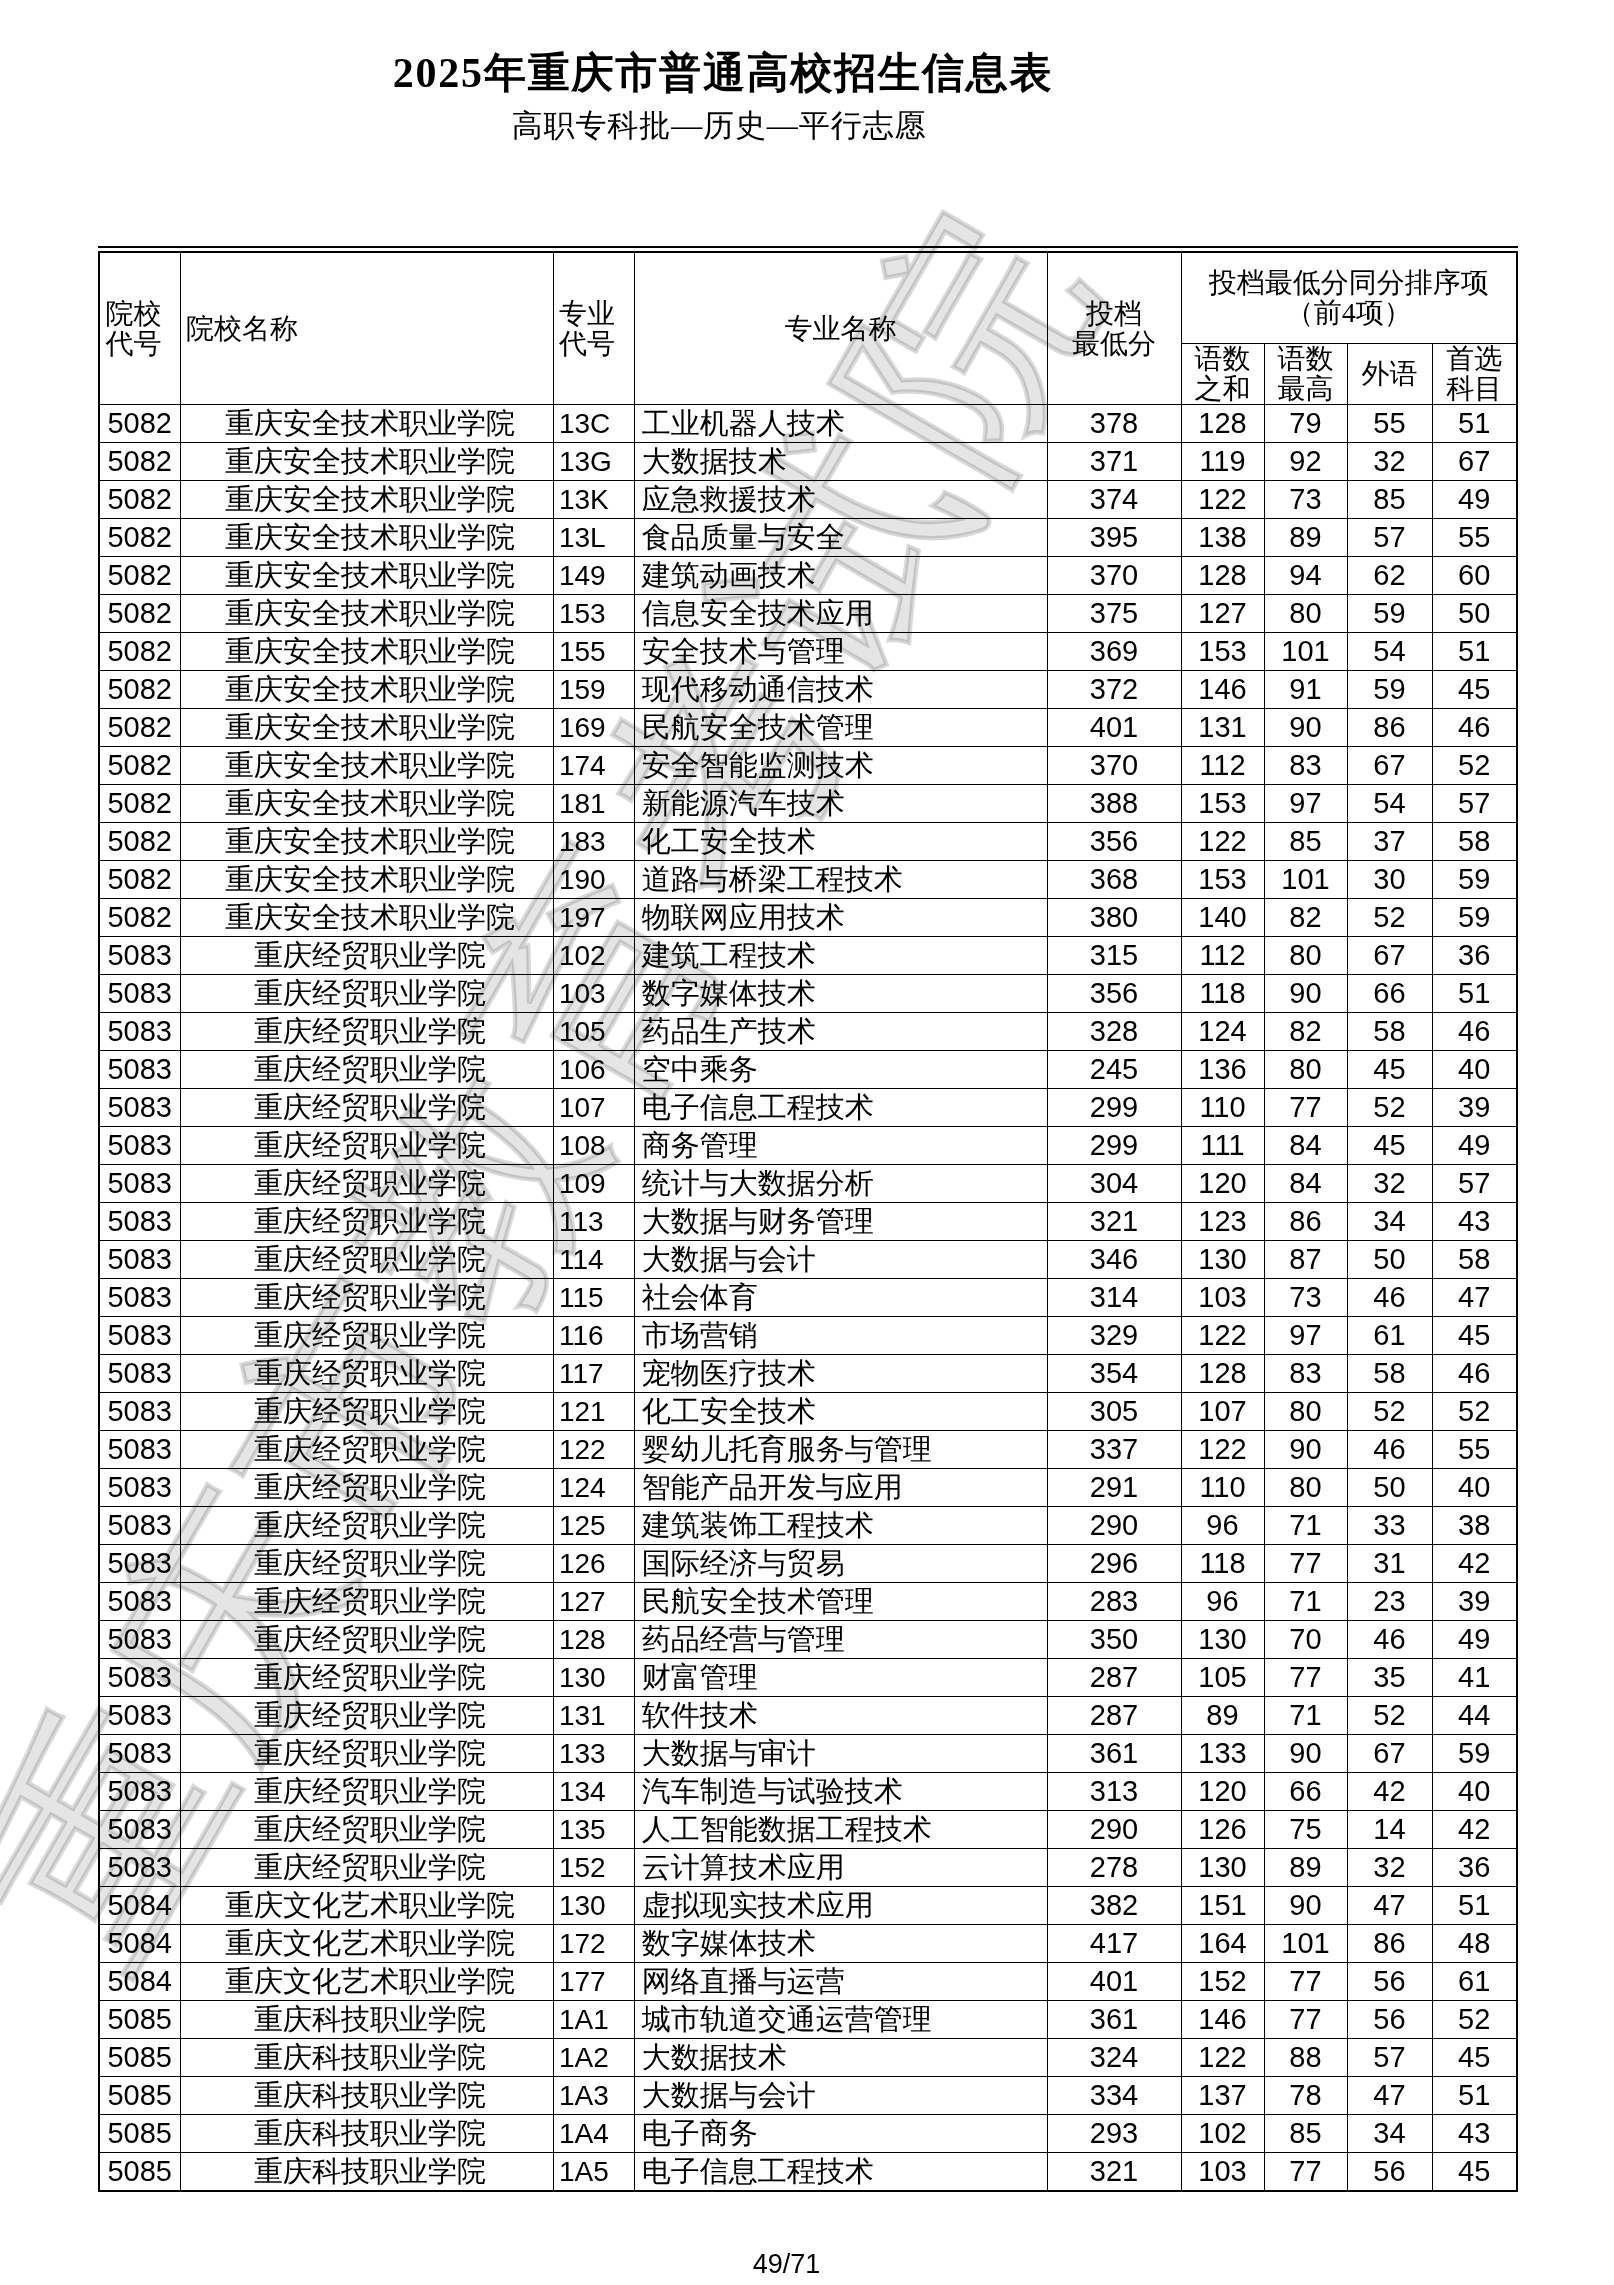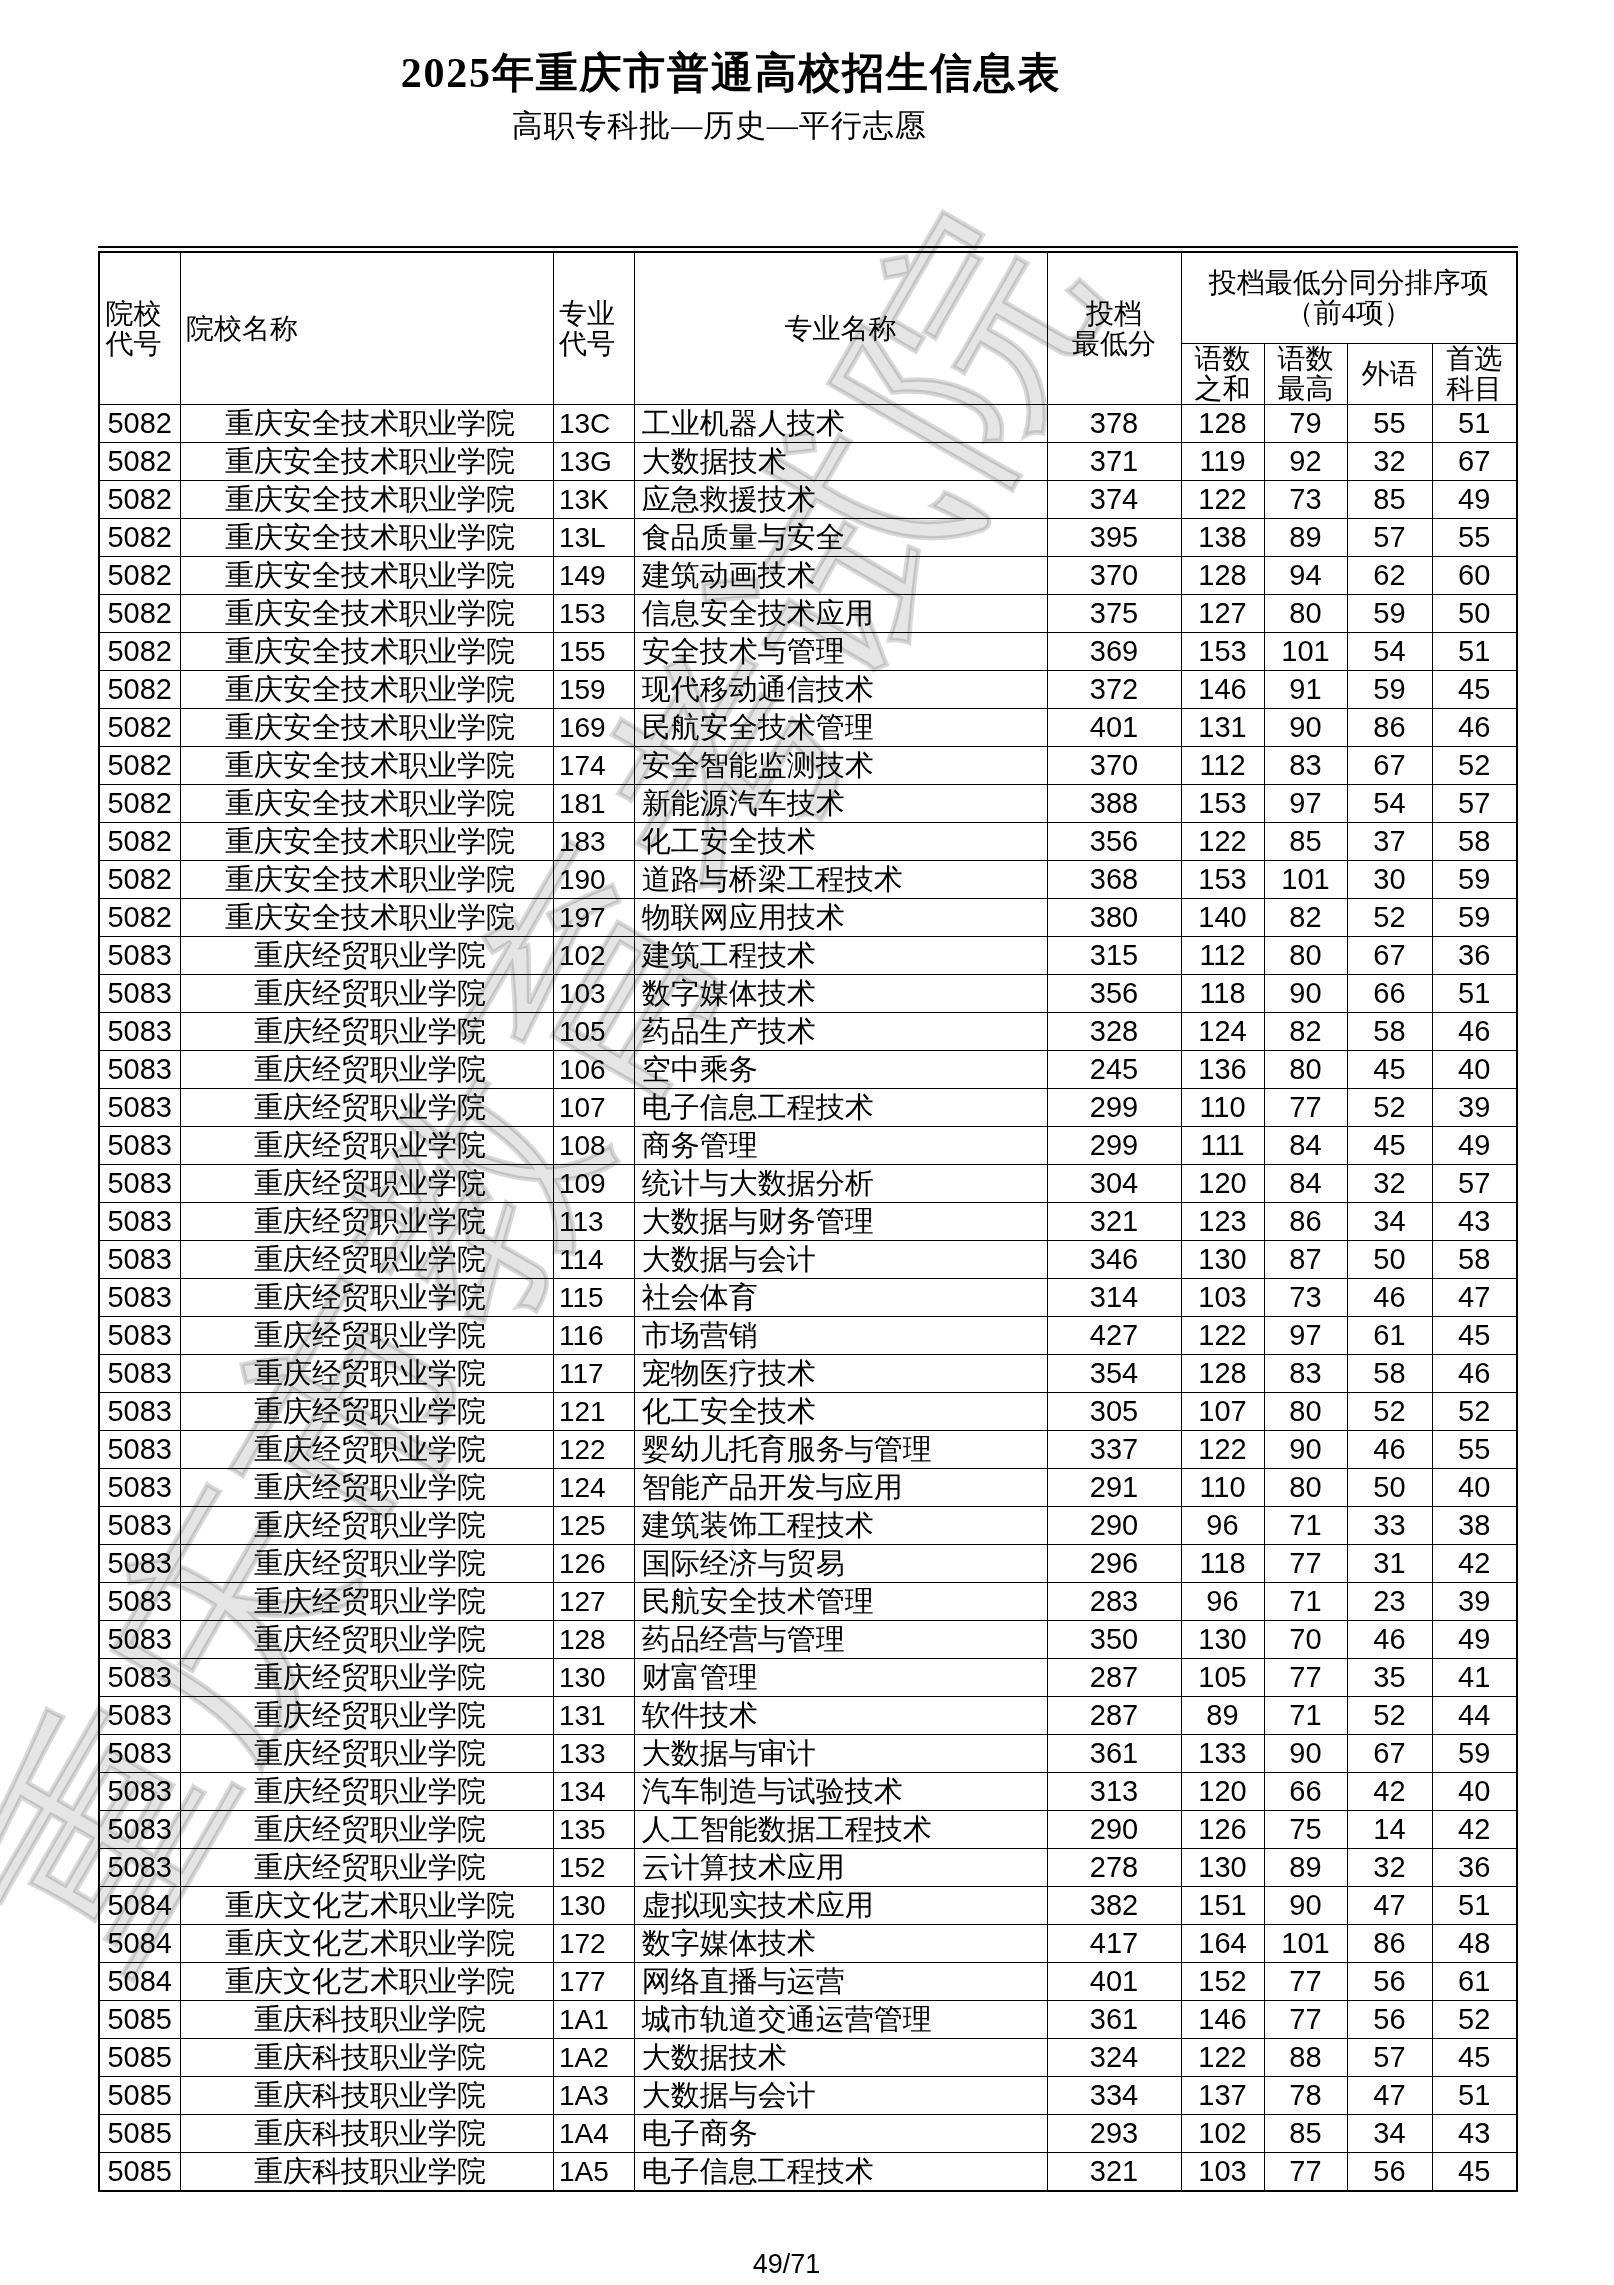--- a/index.html
+++ b/index.html
@@ -1,18 +1,18 @@
 <!DOCTYPE html>
 <html style="font-size:14.5px"><head>
 <meta charset="utf-8">
 <style>
   html,body{margin:0;padding:0;background:#ffffff;width:1615px;height:2285px;overflow:hidden;}
   .page{position:relative;width:1615px;height:2285px;background:#fff;color:#000;
         font-family:"Liberation Serif","DejaVu Serif",serif;}
-  .title{position:absolute;top:45px;left:12px;width:1438px;text-align:center;
+  .title{position:absolute;top:45px;left:4px;width:1438px;text-align:center;
          font-size:42px;font-weight:bold;letter-spacing:1.8px;}
   .subtitle{position:absolute;top:105px;left:0;width:1438px;text-align:center;
             font-size:31px;font-weight:normal;letter-spacing:0.9px;}
   .watermark{position:absolute;left:543px;top:1086px;
              transform:translate(-50%,-50%) rotate(-60deg);
              font-size:235px;letter-spacing:11px;white-space:nowrap;
              color:rgba(0,0,0,0.10);-webkit-text-stroke:4.5px rgba(0,0,0,0.15);
              pointer-events:none;z-index:5;font-family:"Liberation Serif",serif;}
   table.adm{position:absolute;top:246px;left:98px;width:1419px;
             border-collapse:collapse;table-layout:fixed;
@@ -341,21 +341,21 @@
           <td class="c-tb">103</td>
           <td class="c-tb">73</td>
           <td class="c-tb">46</td>
           <td class="c-tb">47</td>
         </tr>
         <tr>
           <td class="c-code">5083</td>
           <td class="c-name">重庆经贸职业学院</td>
           <td class="c-mcode">116</td>
           <td class="c-mname">市场营销</td>
-          <td class="c-score">427</td>
+          <td class="c-score">329</td>
           <td class="c-tb">122</td>
           <td class="c-tb">97</td>
           <td class="c-tb">61</td>
           <td class="c-tb">45</td>
         </tr>
         <tr>
           <td class="c-code">5083</td>
           <td class="c-name">重庆经贸职业学院</td>
           <td class="c-mcode">117</td>
           <td class="c-mname">宠物医疗技术</td>

